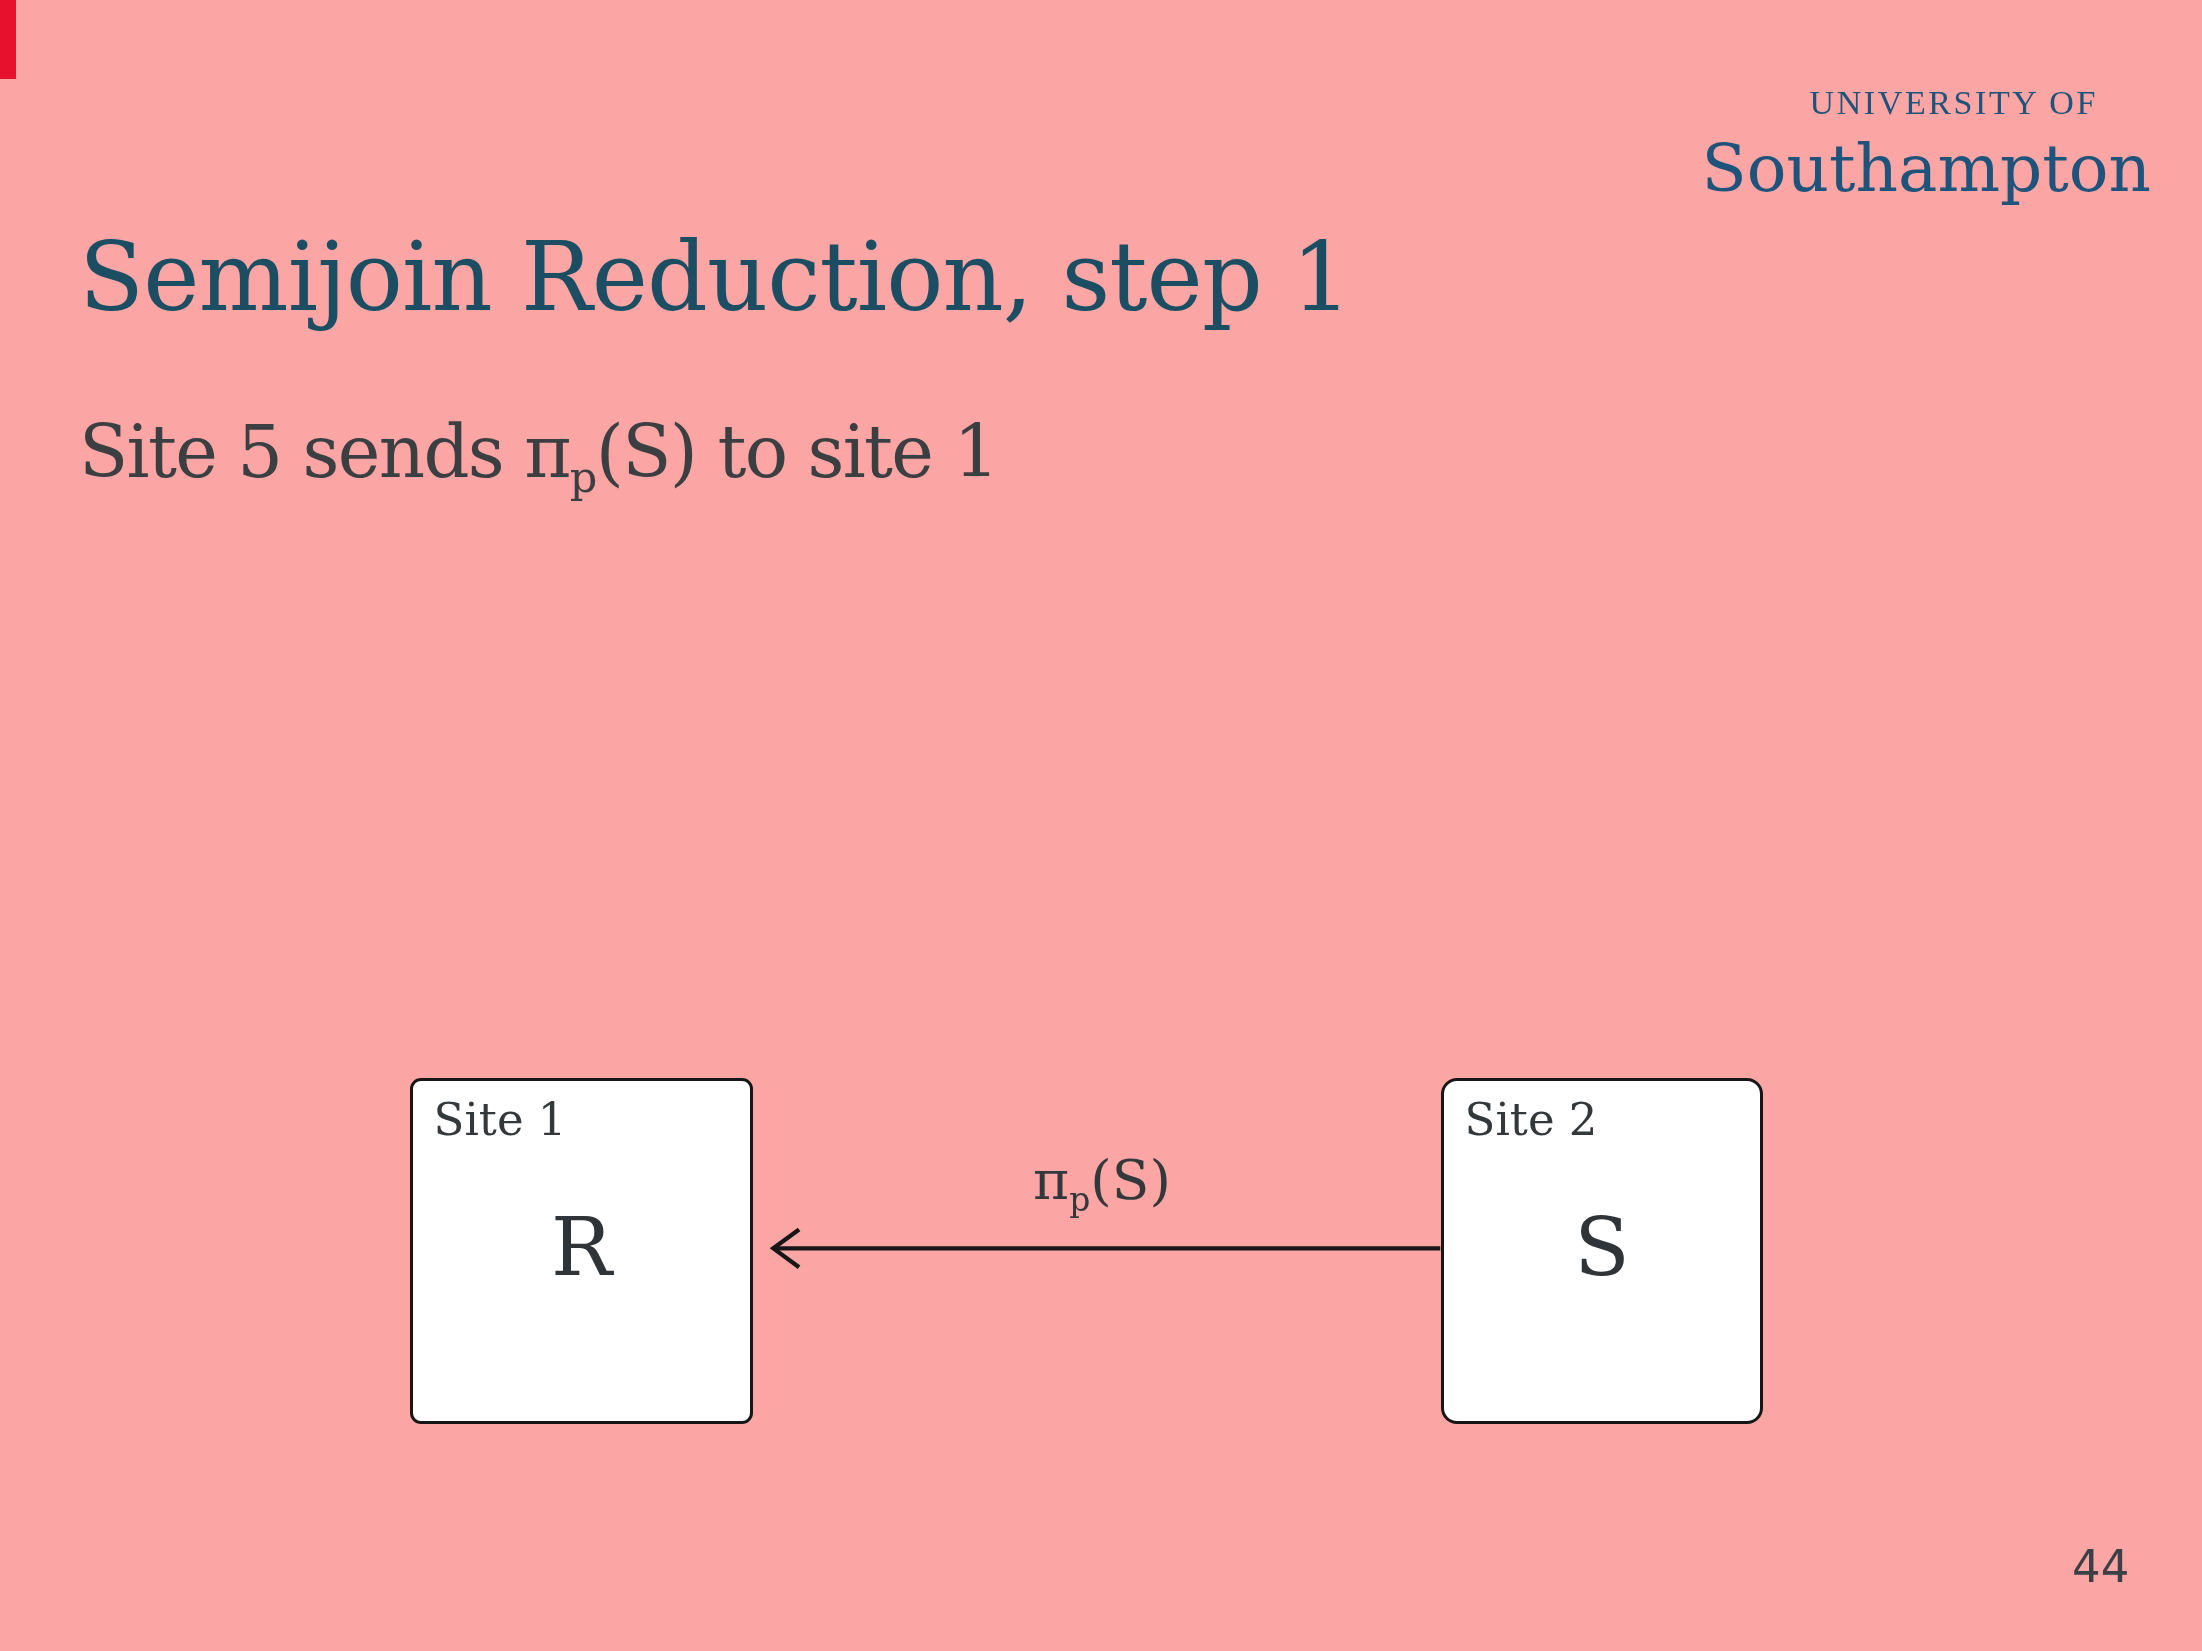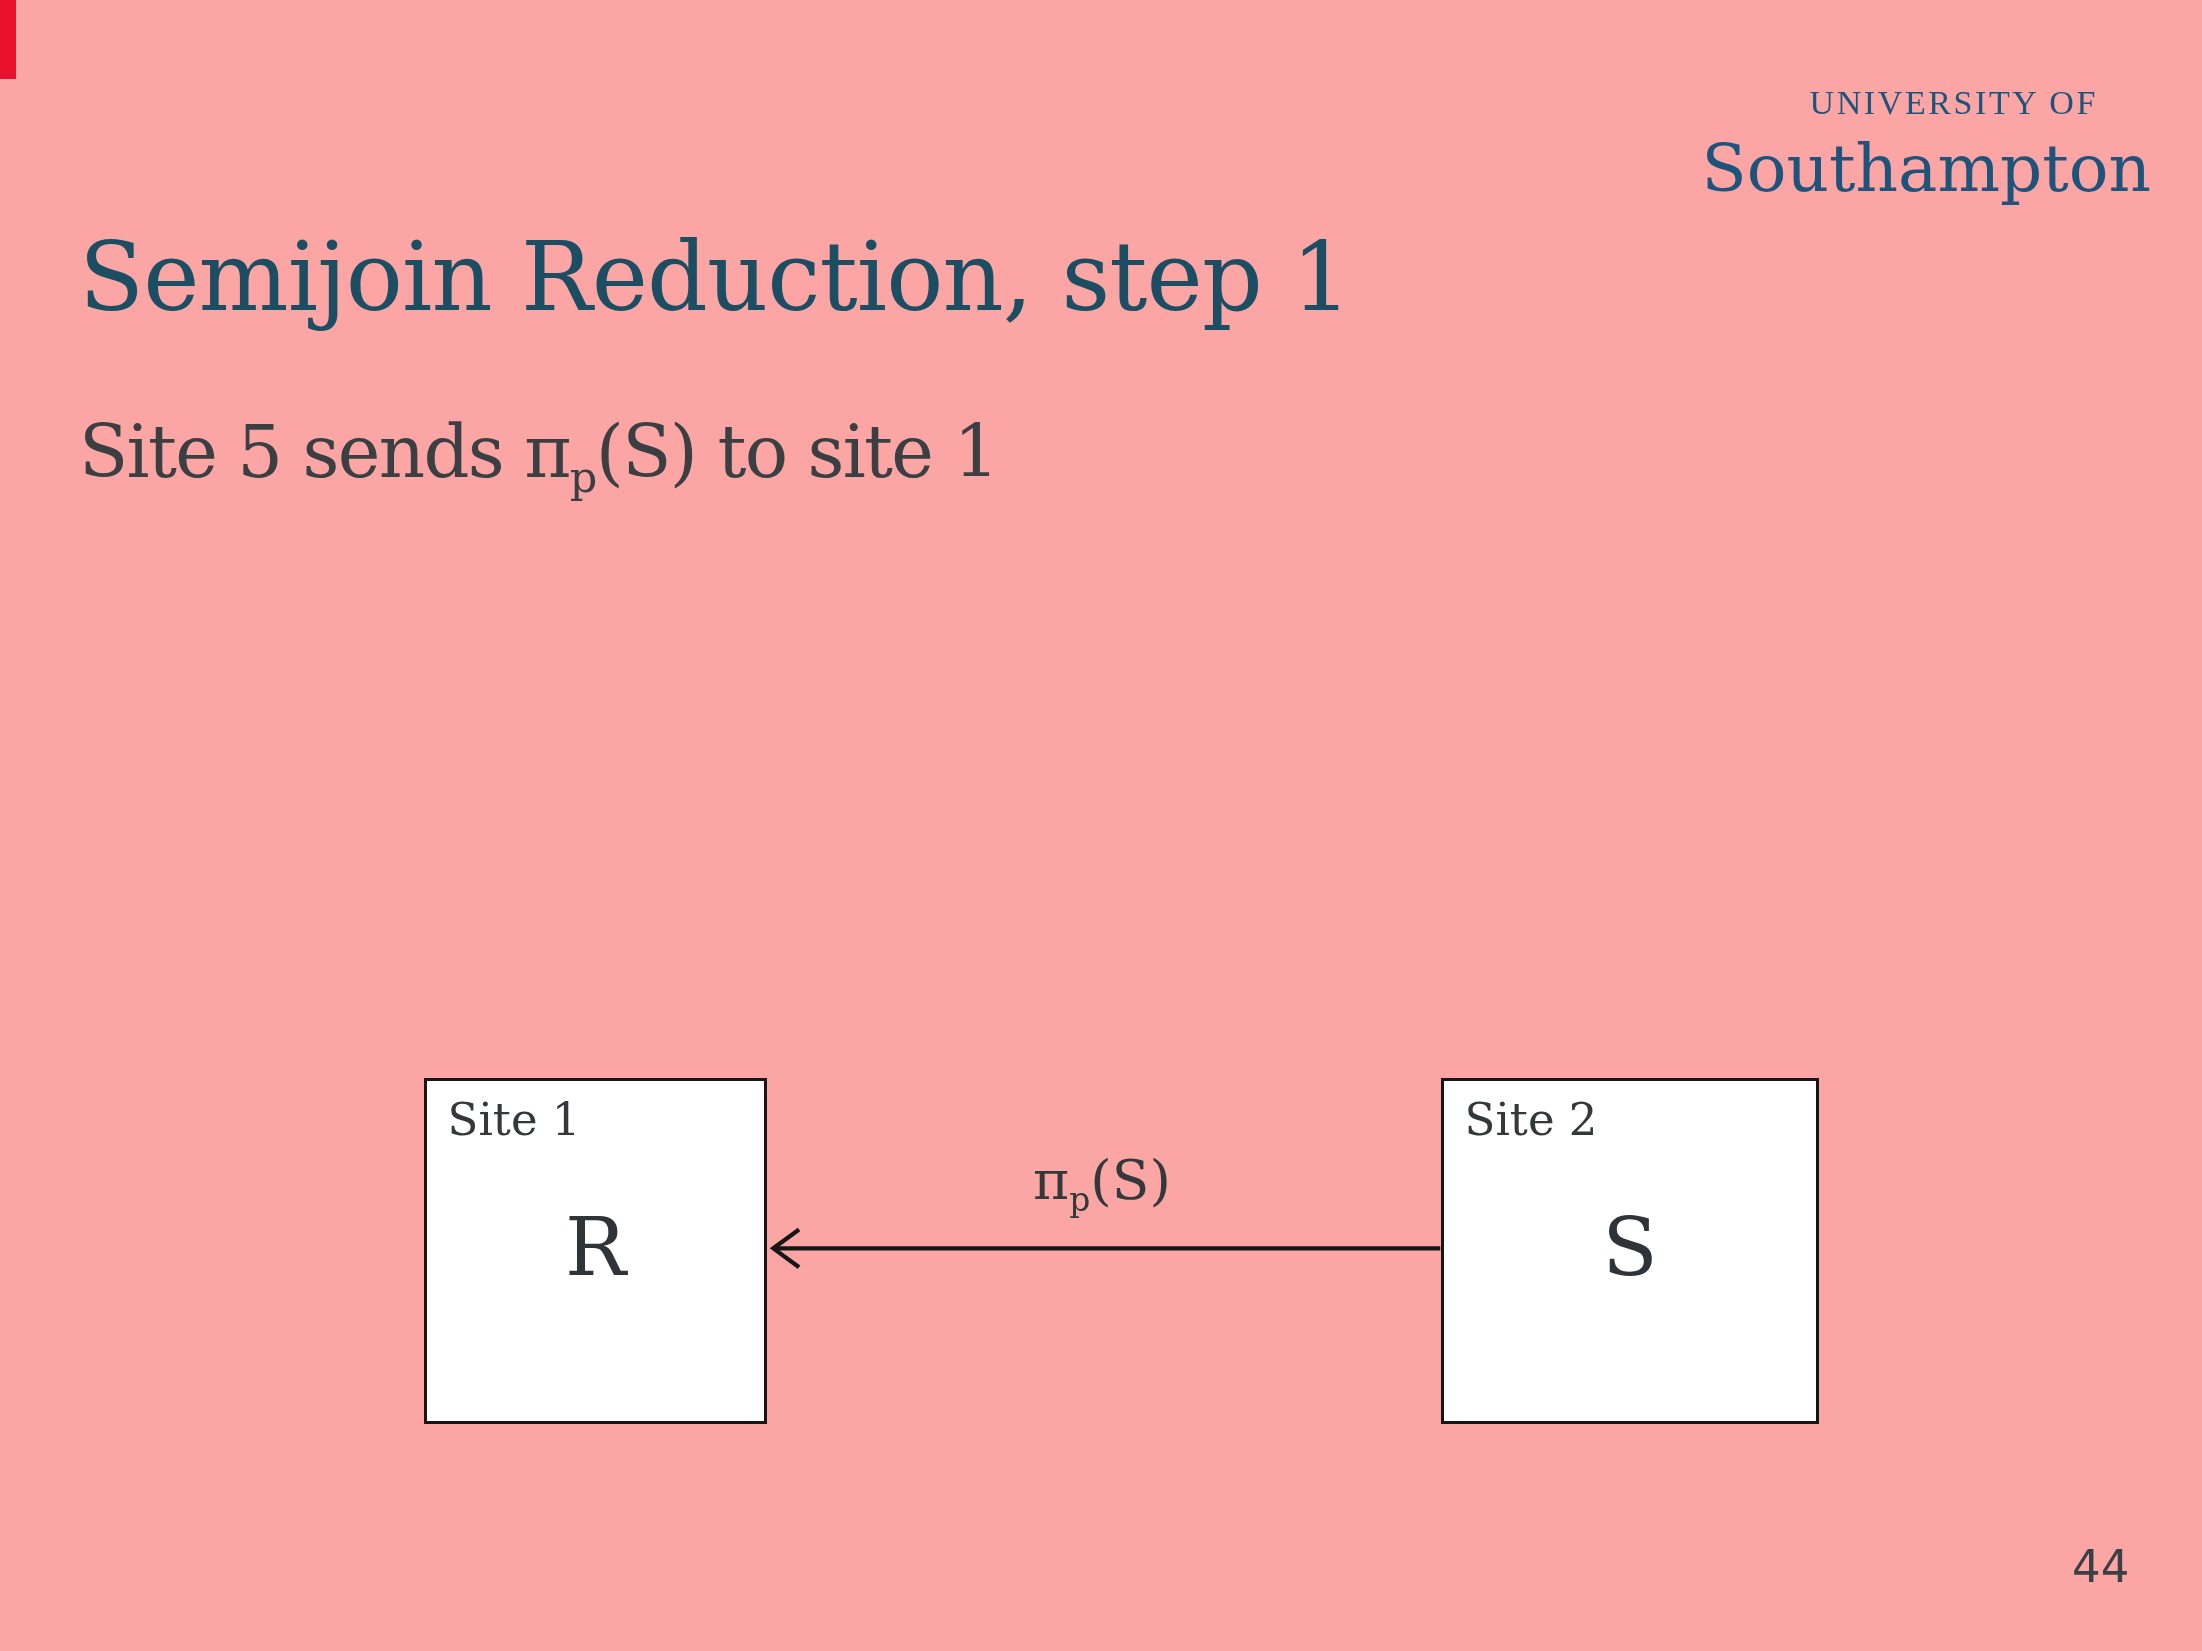--- a/index.html
+++ b/index.html
@@ -50,22 +50,22 @@
     vertical-align:-0.35em;
   }
   
   .site-box{
     position:absolute;top:1078px;
     width:343px;height:346px;
     border:3.4px solid #161616;
     box-sizing:border-box;
     background:#ffffff;
   }
-  .site-box.left{left:424px;}
-  .site-box.right{left:1441px;width:378px;}
+  .site-box.left{left:410px;border-radius:11px;}
+  .site-box.right{left:1441px;width:322px;border-radius:16px;}
   .site-label{
     position:absolute;left:20.6px;top:12px;
     font-size:45px;color:#33383B;
   }
   .relation{
     position:absolute;left:50%;top:50%;
     transform:translate(-50%,-54%);
     font-size:81px;color:#2E3438;
   }
   .arrow-svg{

